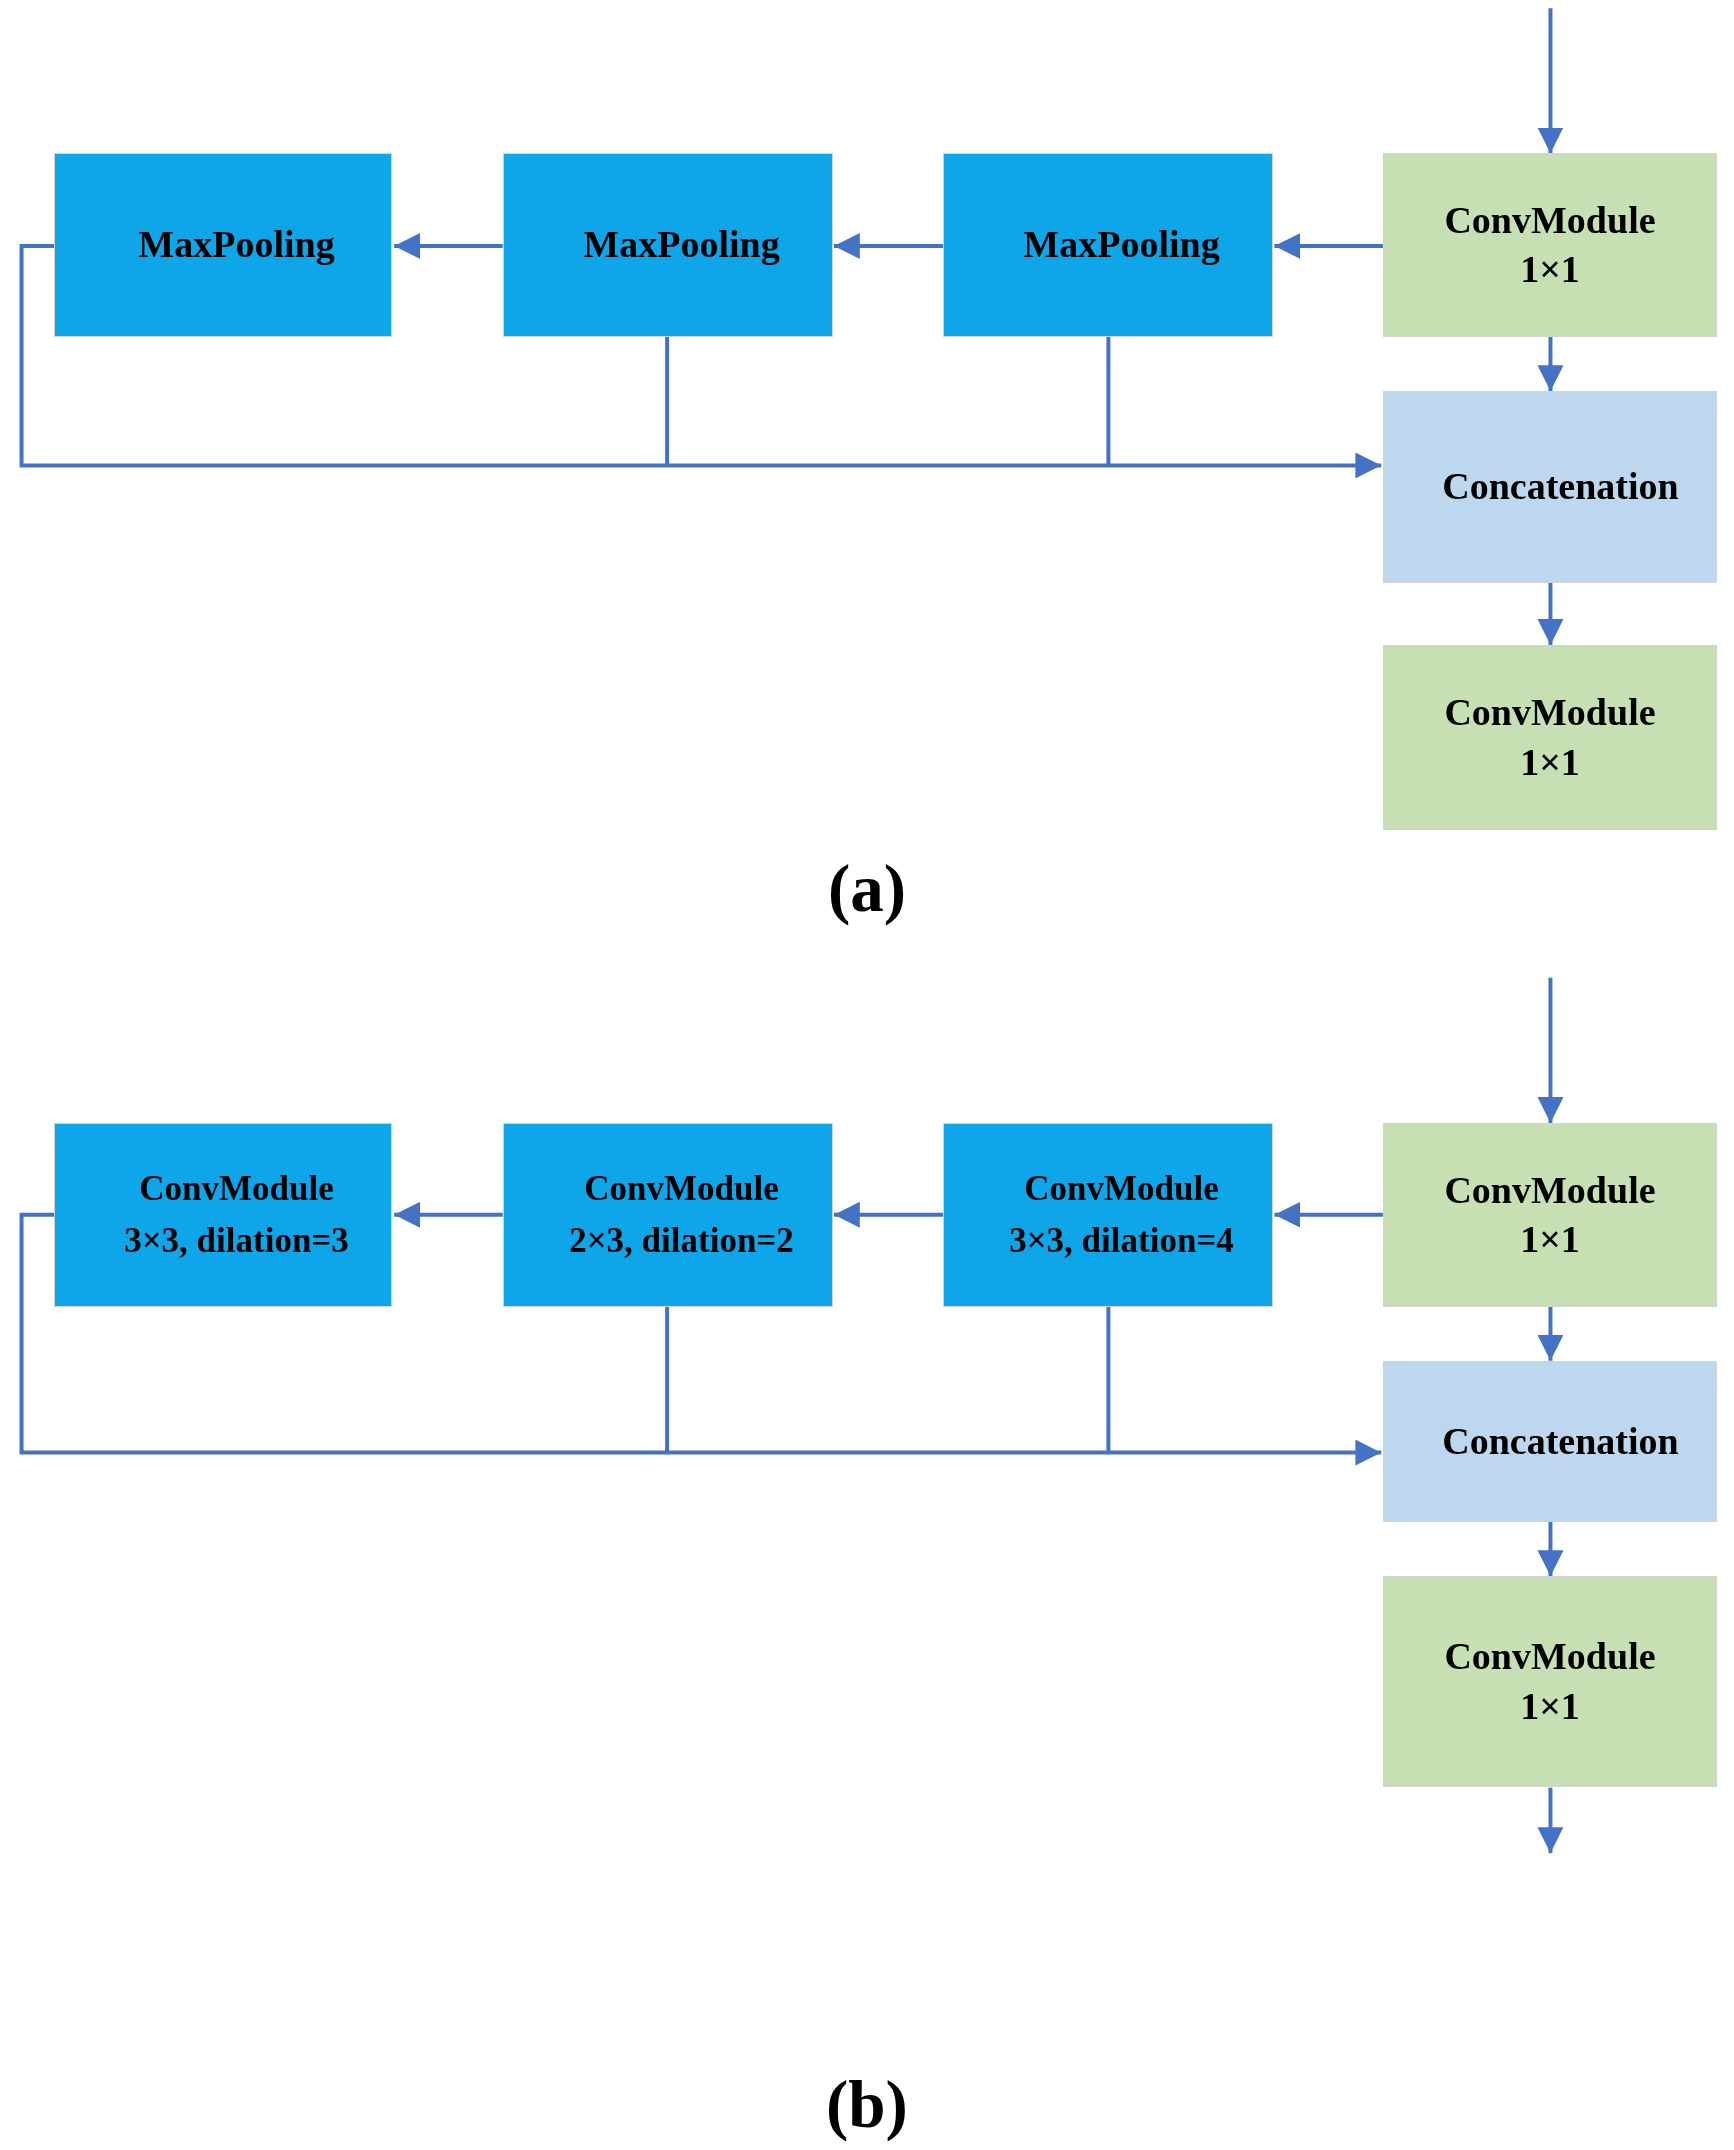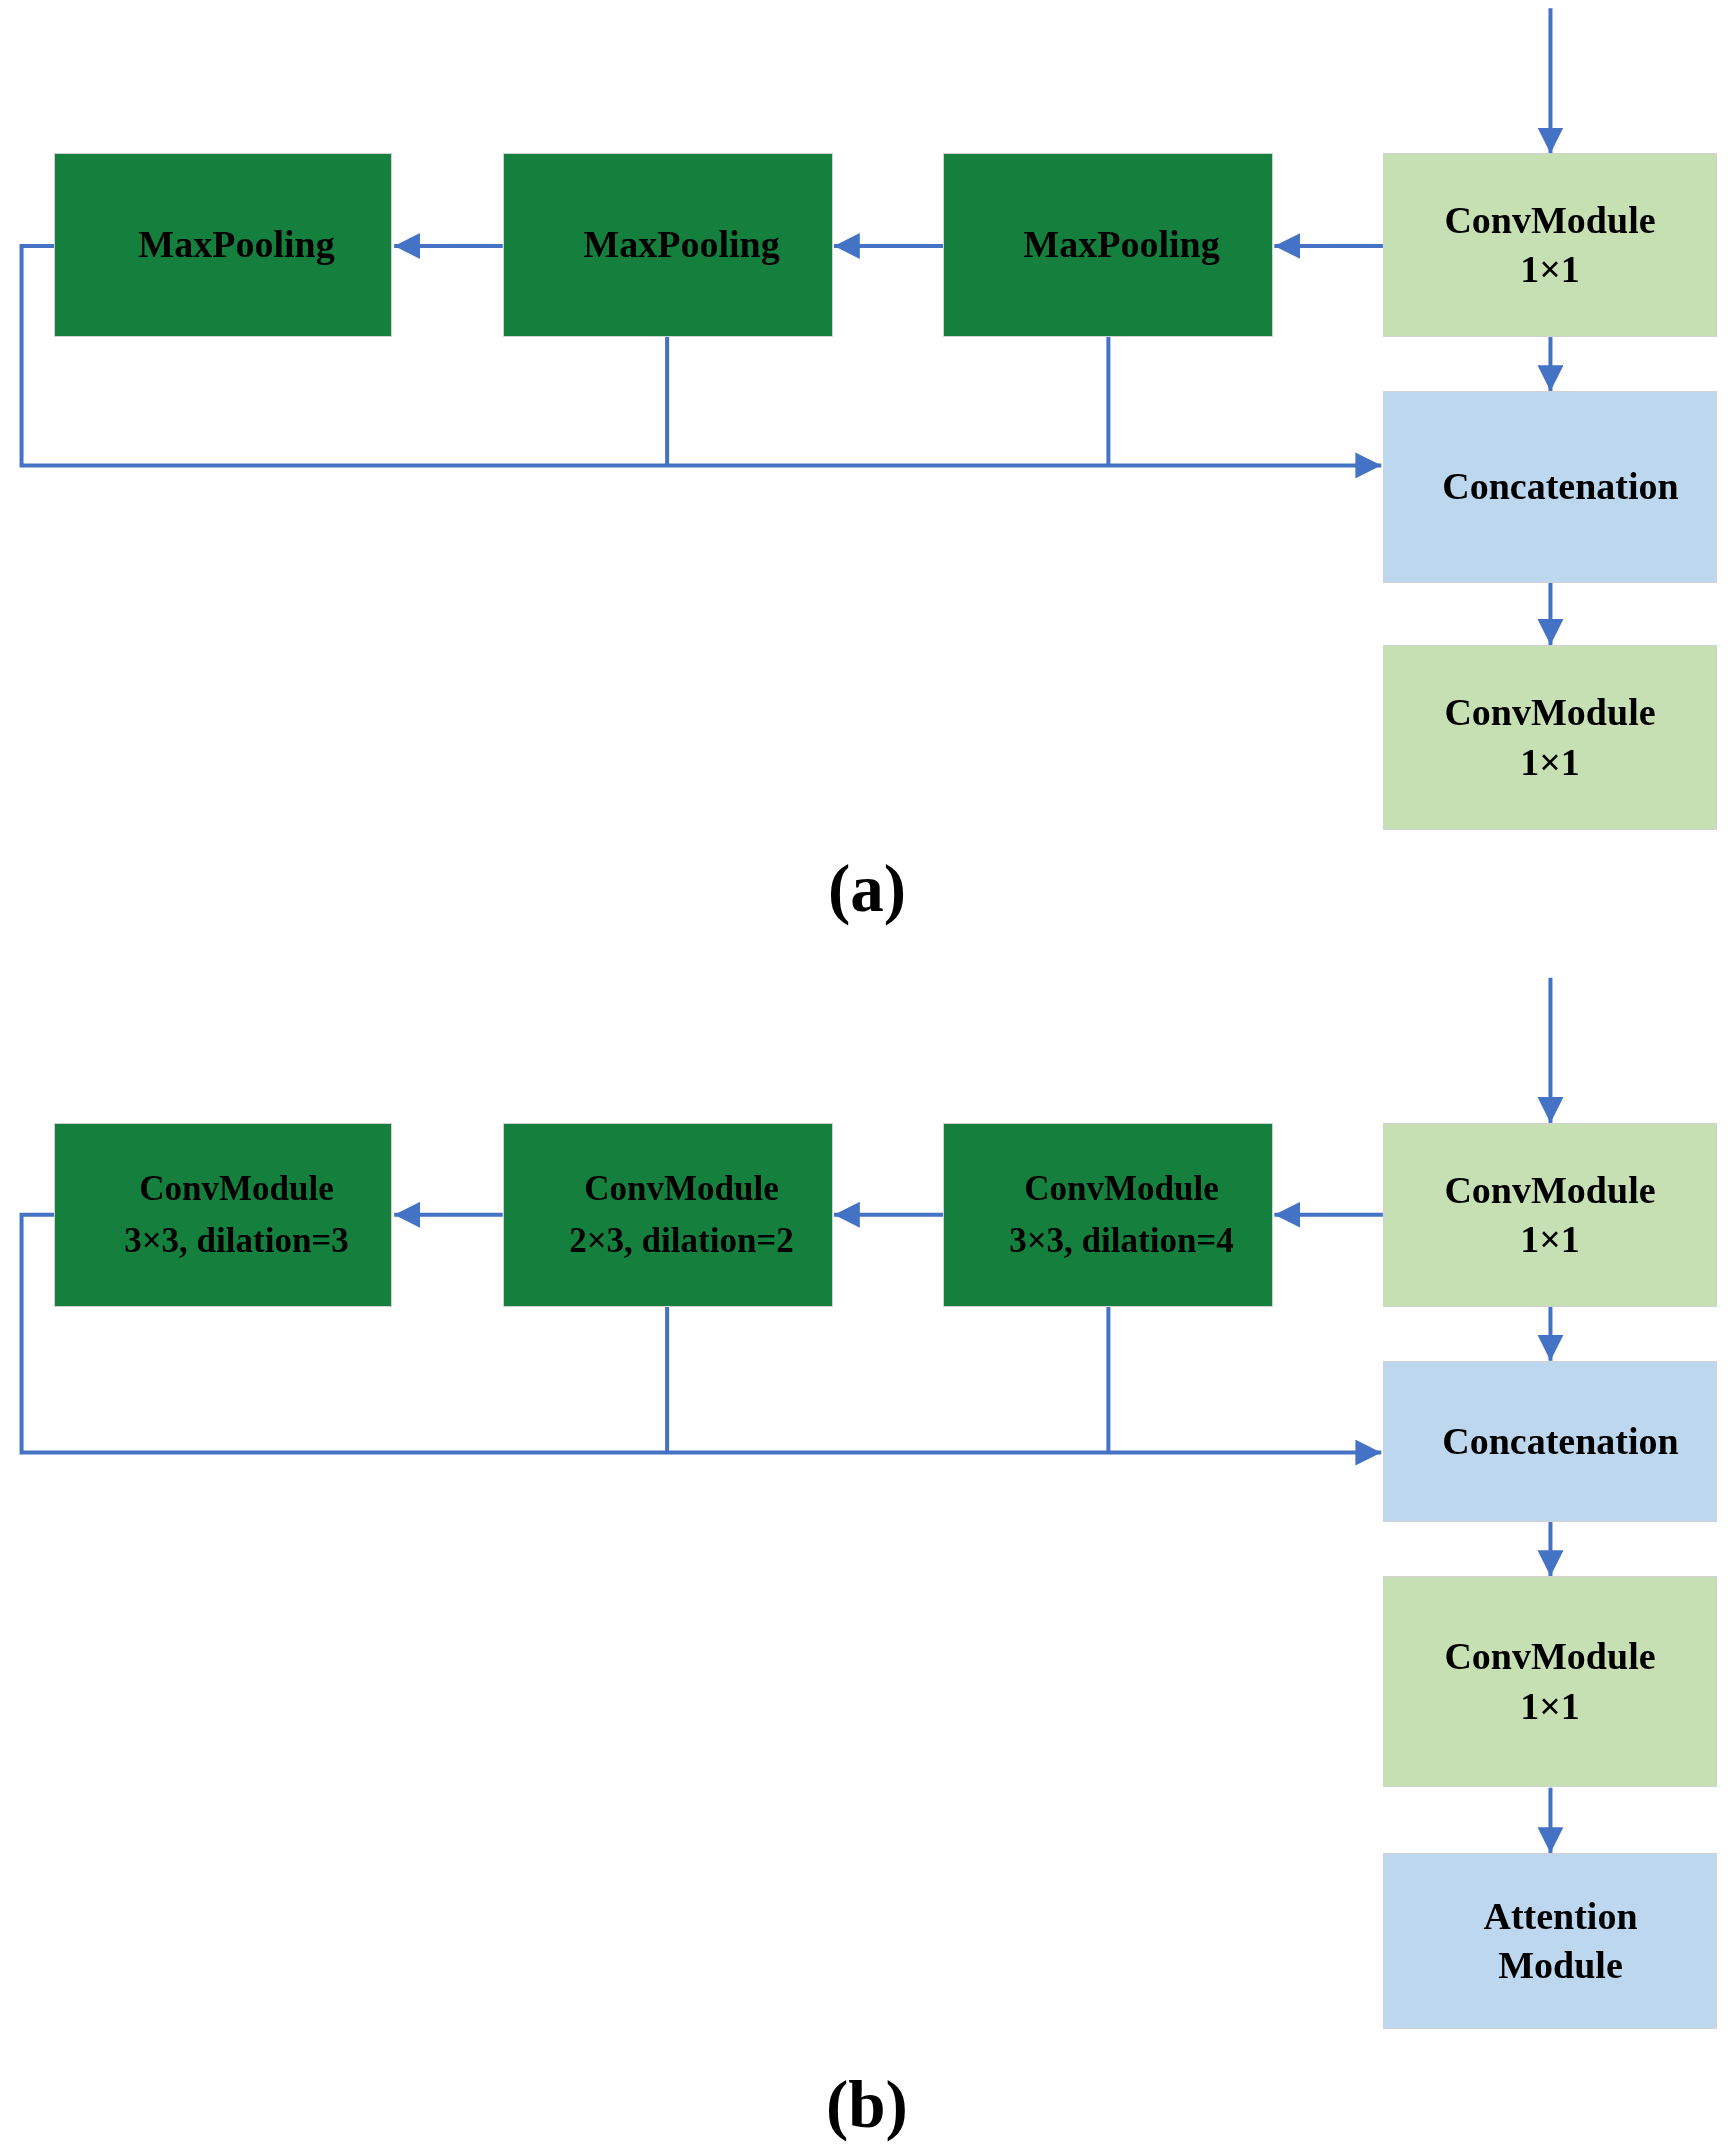--- a/index.html
+++ b/index.html
@@ -24,21 +24,21 @@
     display: flex;
     flex-direction: column;
     align-items: center;
     justify-content: center;
     text-align: center;
     color: #000000;
     font-weight: bold;
   }
   .box .lbl  { font-size: 38px; line-height: 1.3; }
   .box .lbl2 { font-size: 35px; line-height: 1.5; }
-  .orange { background: #15803d; padding-left: 27px; }
+  .orange { background: #0ea5e9; padding-left: 27px; }
   .green  { background: #C6E0B4; }
   .blue   { background: #BDD7EE; padding-left: 21px; }
   .caption {
     position: absolute;
     left: 0;
     width: 100%;
     text-align: center;
     font-weight: bold;
     font-size: 67px;
     line-height: 1;
@@ -119,20 +119,16 @@
     <span class="lbl">ConvModule</span>
     <span class="lbl">1×1</span>
   </div>
   <div class="box blue" style="left:1383px; top:1361px; width:334px; height:161px">
     <span class="lbl">Concatenation</span>
   </div>
   <div class="box green" style="left:1383px; top:1576px; width:334px; height:211px">
     <span class="lbl">ConvModule</span>
     <span class="lbl">1×1</span>
   </div>
-  <div class="box blue" style="left:1383px; top:1853px; width:334px; height:176px">
-    <span class="lbl">Attention</span>
-    <span class="lbl">Module</span>
-  </div>
   <div class="caption" style="top:2071px">(b)</div>
 
 </div>
 
 
 </body></html>

